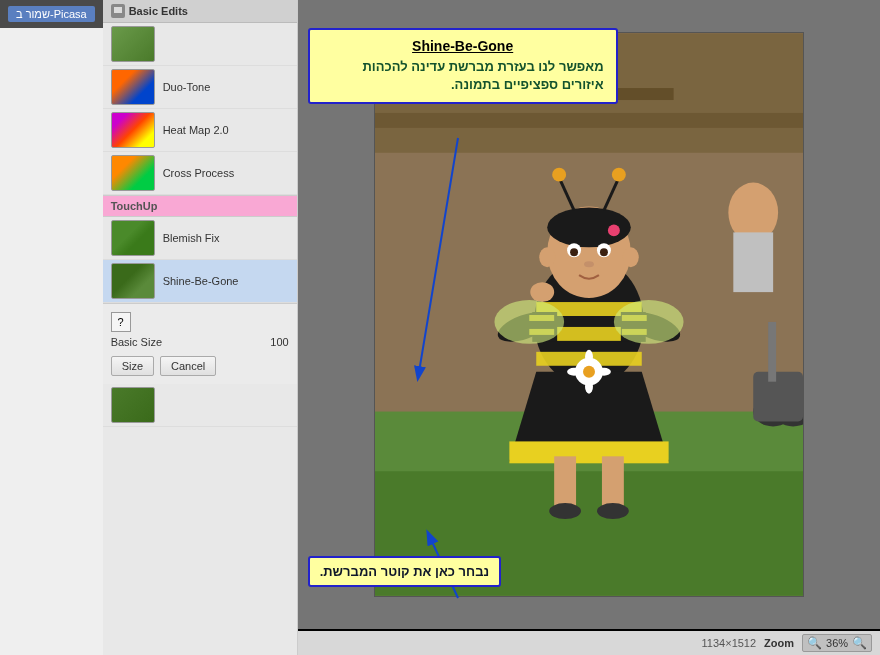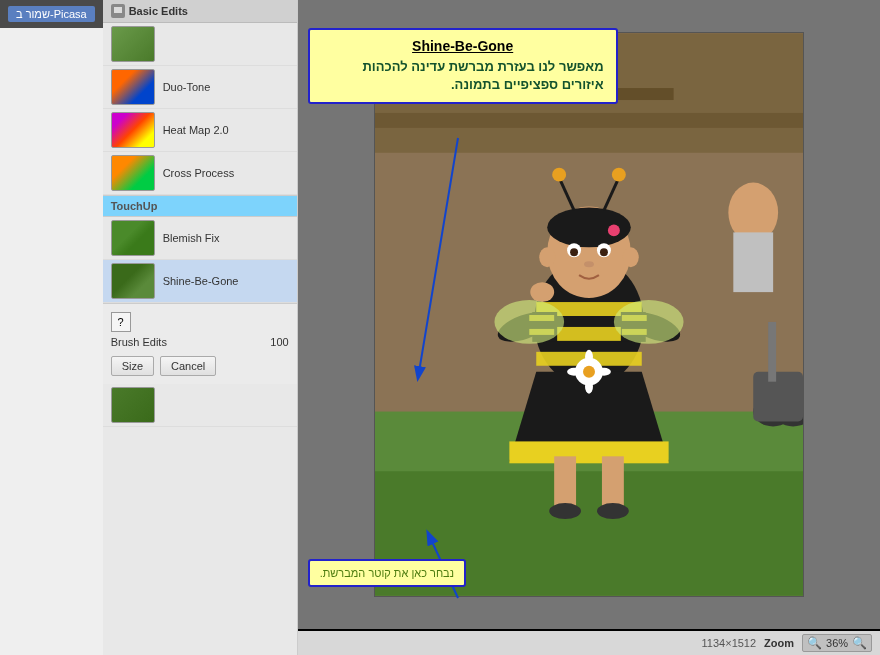--- a/index.html
+++ b/index.html
@@ -117,21 +117,21 @@
       font-size: 11px;
       color: #333;
     }
 
     
     .section-header {
       padding: 4px 8px;
       font-size: 11px;
       font-weight: bold;
       color: #555;
-      background: #7dd3fc;
+      background: #f9a8d4;
       border-top: 1px solid #ccc;
       border-bottom: 1px solid #ccc;
     }
 
     
     .shine-panel {
       background: #ebebeb;
       border-top: 1px solid #ccc;
       padding: 4px 8px;
     }
@@ -280,23 +280,23 @@
     .tooltip-small {
       position: absolute;
       background: #ffffa0;
       border: 2px solid #2222cc;
       padding: 6px 10px;
       border-radius: 3px;
       z-index: 100;
     }
 
     .tooltip-small-text {
-      font-size: 11px;
-      font-weight: normal;
-      color: #4d7c0f;
+      font-size: 13px;
+      font-weight: bold;
+      color: #0f172a;
       text-align: right;
       direction: rtl;
     }
 
     
     .arrows-overlay {
       position: absolute;
       top: 0;
       left: 0;
       width: 100%;
@@ -370,21 +370,21 @@
         </div>
 
         <div class="effect-item selected">
           <div class="effect-thumb shine-gone-thumb"></div>
           <span class="effect-label">Shine-Be-Gone</span>
         </div>
 
         <div class="shine-panel">
           <div class="shine-question">?</div>
           <div class="brush-size-row">
-            <span>Brush Edits</span>
+            <span>Basic Size</span>
             <span>100</span>
           </div>
           <div class="apply-cancel-row">
             <button class="btn">Size</button>
             <button class="btn">Cancel</button>
           </div>
         </div>
 
         <div class="effect-item">
           <div class="effect-thumb" style="background: linear-gradient(135deg, #4a7a2a, #3a6a1a);"></div>

